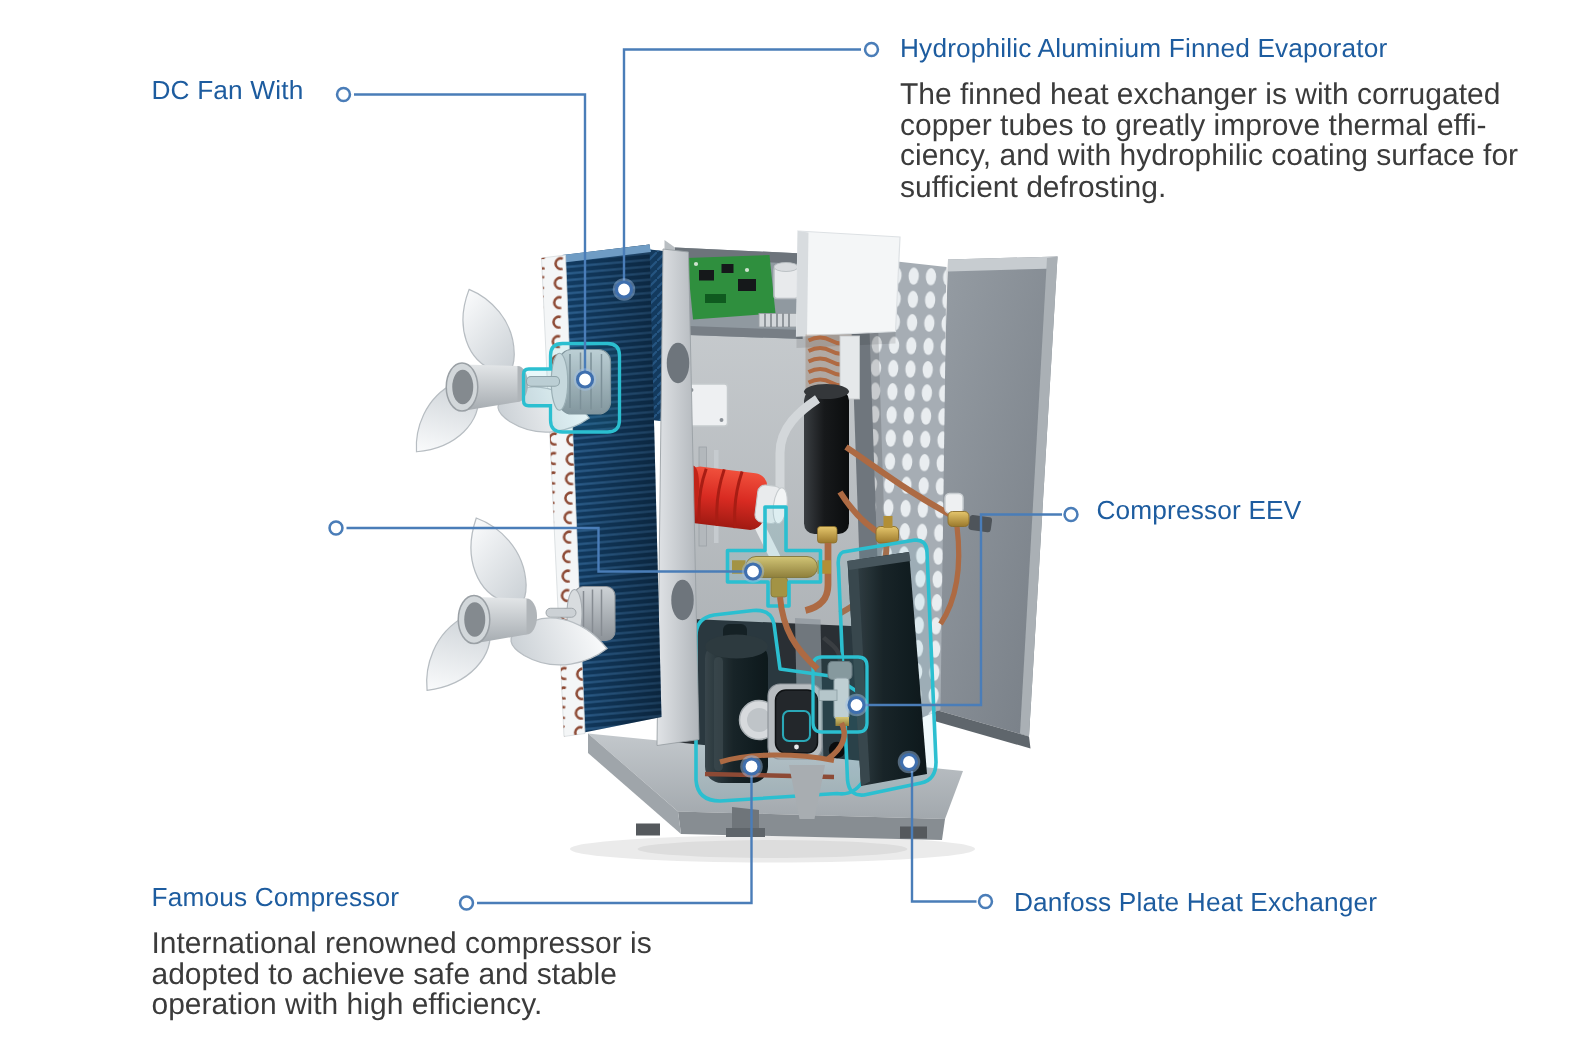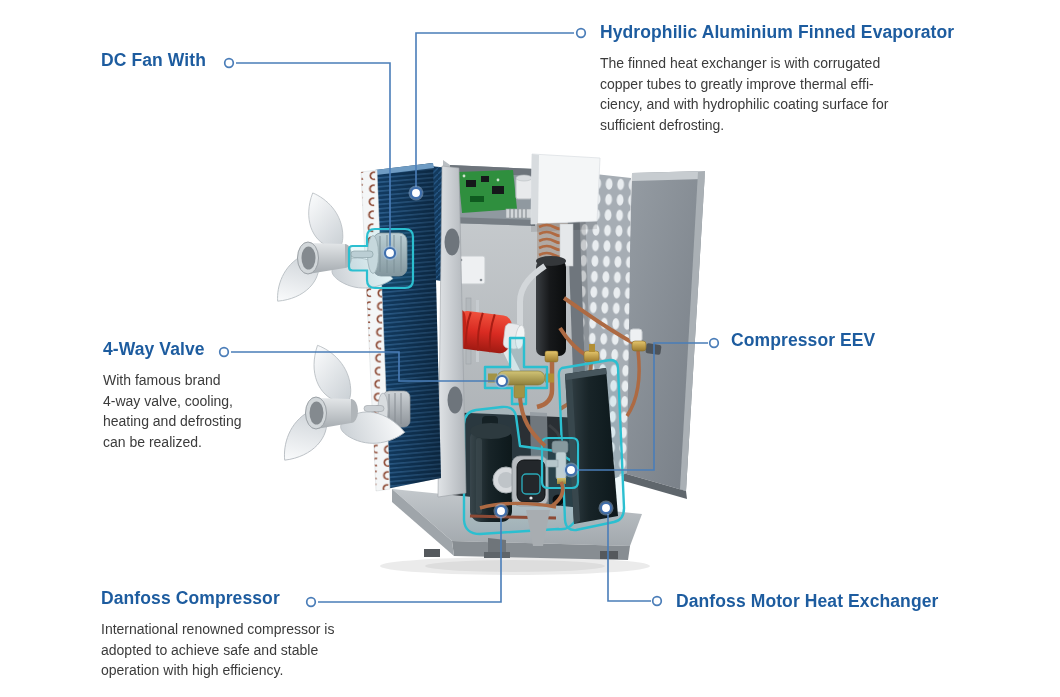--- a/index.html
+++ b/index.html
@@ -3,25 +3,25 @@
 <meta charset="utf-8">
 <style>
   html,body{margin:0;padding:0;background:#ffffff;}
   .stage{
     position:relative;width:1060px;height:697px;background:#ffffff;
     overflow:hidden;font-family:"Liberation Sans",sans-serif;
   }
   .stage svg.illu{position:absolute;left:0;top:0;}
   .callout{position:absolute;}
   .co-title{
-    margin:0 0 10px 0;font-size:17.5px;font-weight:bold;color:#1d5c9f;
+    margin:0 0 10px 0;font-size:17.5px;font-weight:normal;color:#1d5c9f;
     letter-spacing:.1px;white-space:nowrap;
   }
   .co-body{
-    margin:0;font-size:14px;line-height:20.6px;color:#3b3b3b;
+    margin:0;font-size:20px;line-height:20.6px;color:#3b3b3b;
     white-space:pre-line;
   }
   #co-dc{left:101px;top:50px;}
   #co-evap{left:600px;top:22px;}
   #co-4way{left:103px;top:339px;}
   #co-eev{left:731px;top:330px;}
   #co-comp{left:101px;top:588px;}
   #co-danfoss{left:676px;top:591px;}
 </style>
 </head>
@@ -358,36 +358,29 @@
   </div>
 
   <div class="callout" id="co-evap">
     <h3 class="co-title">Hydrophilic Aluminium Finned Evaporator</h3>
     <p class="co-body">The finned heat exchanger is with corrugated
 copper tubes to greatly improve thermal effi-
 ciency, and with hydrophilic coating surface for
 sufficient defrosting.</p>
   </div>
 
-  <div class="callout" id="co-4way">
-    <h3 class="co-title">4-Way Valve</h3>
-    <p class="co-body">With famous brand
-4-way valve, cooling,
-heating and defrosting
-can be realized.</p>
-  </div>
 
   <div class="callout" id="co-eev">
     <h3 class="co-title">Compressor EEV</h3>
   </div>
 
   <div class="callout" id="co-comp">
-    <h3 class="co-title">Danfoss Compressor</h3>
+    <h3 class="co-title">Famous Compressor</h3>
     <p class="co-body">International renowned compressor is
 adopted to achieve safe and stable
 operation with high efficiency.</p>
   </div>
 
   <div class="callout" id="co-danfoss">
-    <h3 class="co-title">Danfoss Motor Heat Exchanger</h3>
+    <h3 class="co-title">Danfoss Plate Heat Exchanger</h3>
   </div>
 
 </div>
 
 </body></html>

